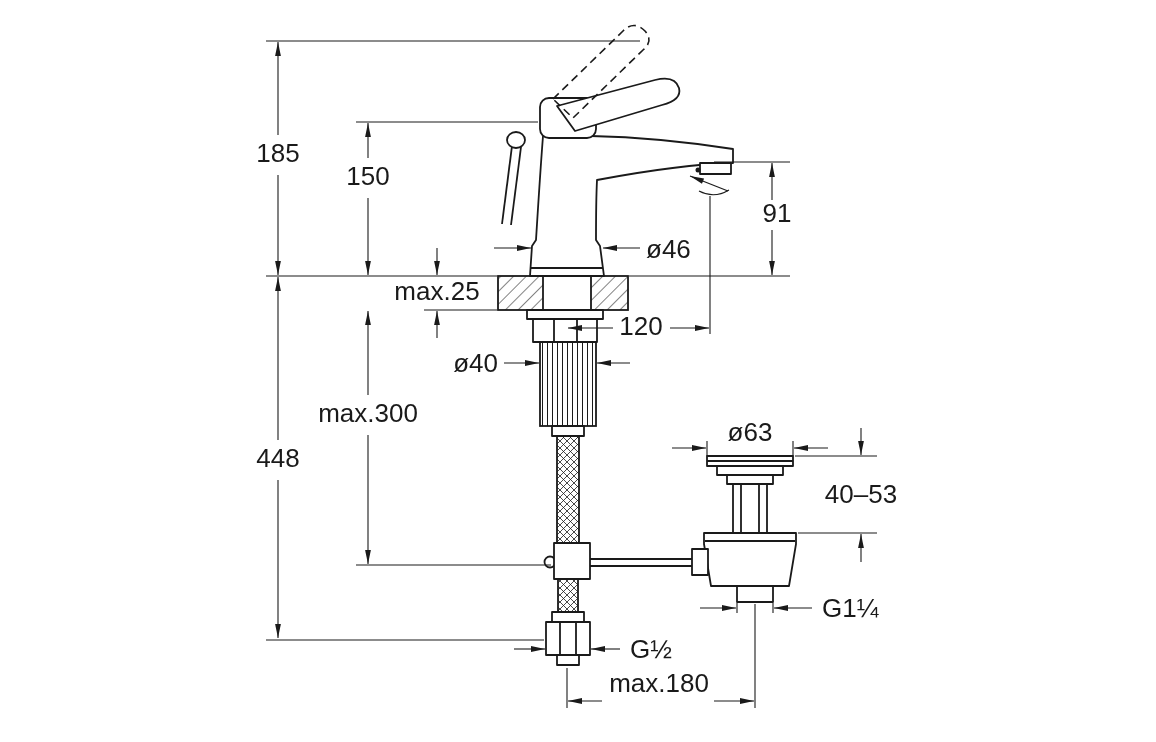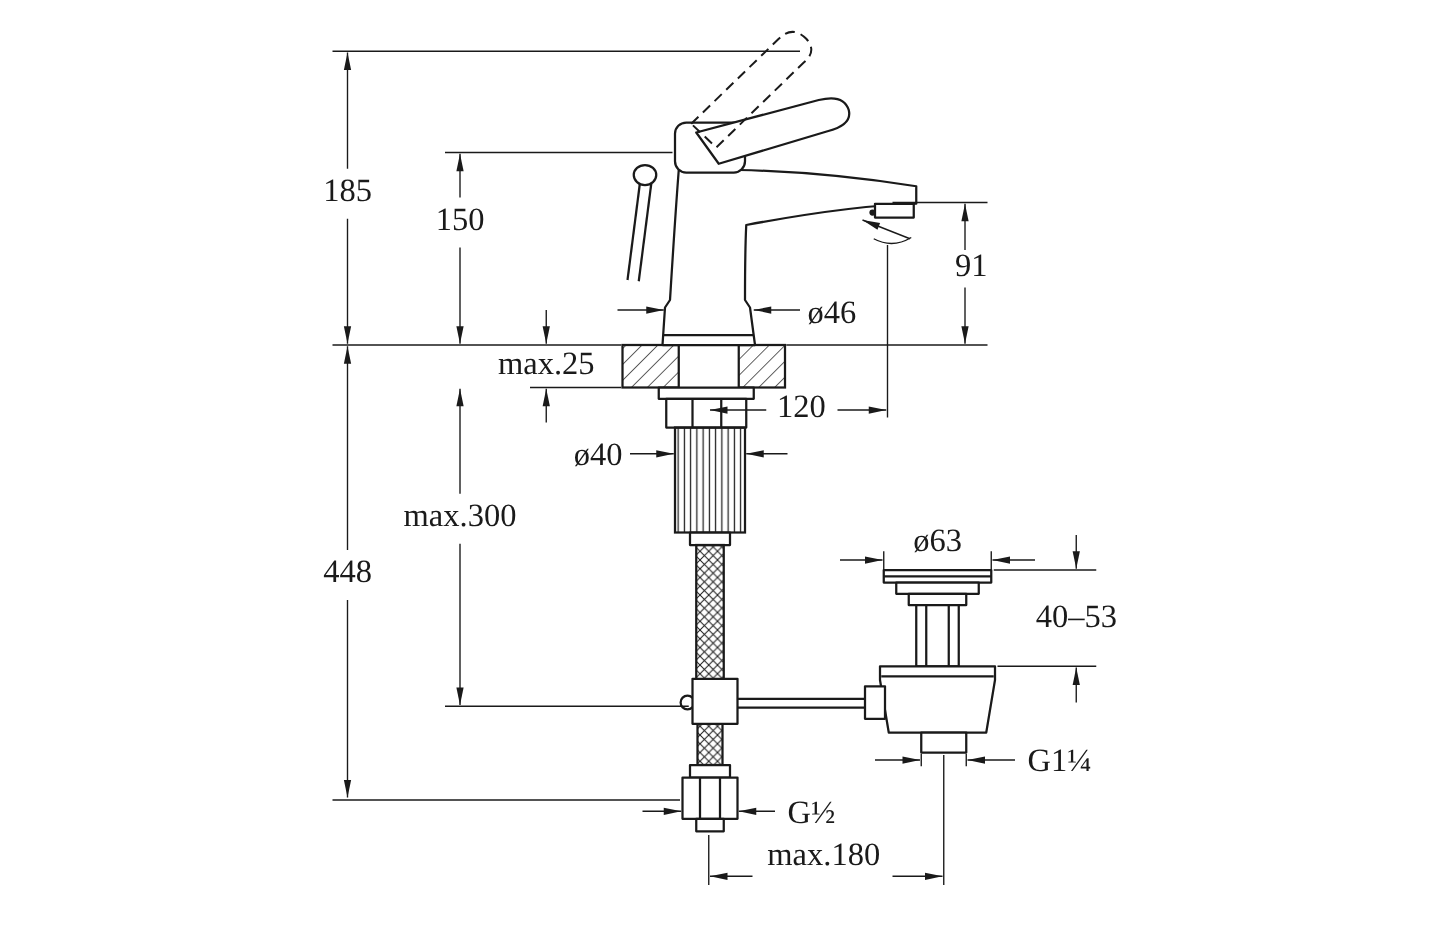--- a/index.html
+++ b/index.html
@@ -1,18 +1,18 @@
 <!DOCTYPE html>
 <html><head>
 <meta charset="utf-8">
 <style>
   html,body { margin:0; padding:0; background:#ffffff; }
   .canvas {
     position:relative; width:1156px; height:742px; background:#ffffff;
-    font-family:Liberation Serif, serif; overflow:hidden;
+    font-family:Liberation Sans, sans-serif; overflow:hidden;
   }
   svg { display:block; }
   .obj   { fill:#ffffff; stroke:#1a1a1a; stroke-width:1.8; stroke-linejoin:round; }
   .objnf { fill:none;    stroke:#1a1a1a; stroke-width:1.8; stroke-linejoin:round; }
   .dash  { fill:none; stroke:#1a1a1a; stroke-width:1.6; stroke-dasharray:8 5; stroke-linejoin:round; }
   .dim   { fill:none; stroke:#1a1a1a; stroke-width:1.1; }
   .fillb { fill:#1a1a1a; stroke:none; }
   text   { font-size:26px; fill:#1a1a1a; }
   .vmid  { text-anchor:middle; dominant-baseline:middle; }
   .amid  { text-anchor:middle; }

